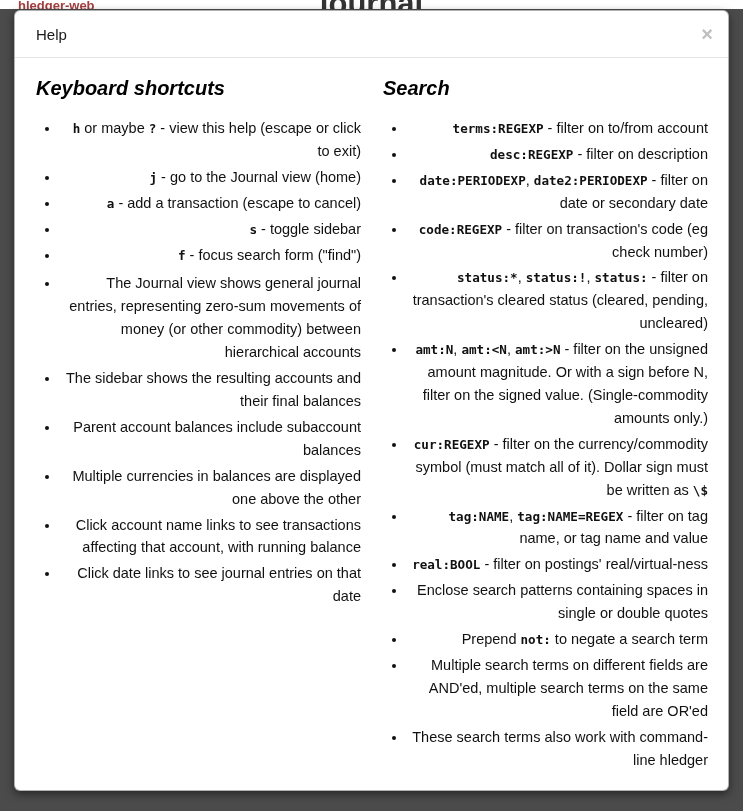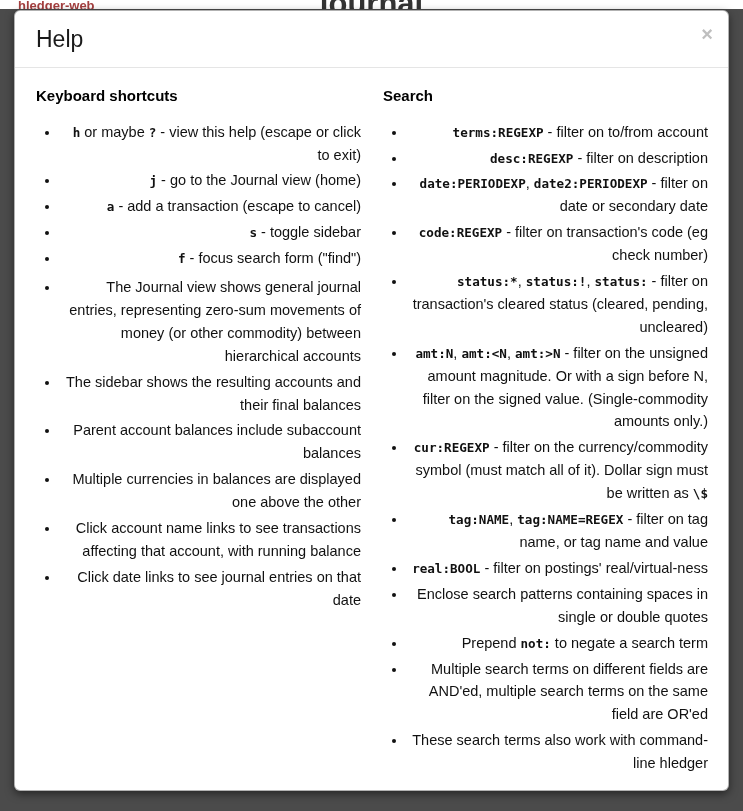--- a/index.html
+++ b/index.html
@@ -39,37 +39,38 @@
     border-radius: 6px;
     box-shadow: 0 3px 9px rgba(0,0,0,0.5);
     z-index: 10;
     overflow: hidden;
   }
   .modal-header {
     padding: 15px 16px 13px 21px;
     border-bottom: 1px solid #e5e5e5;
     position: relative;
   }
-  .modal-title { font-size: 23px; font-weight: 400; color: #1a1a1a; line-height: 1.2; }
+  .modal-title { font-size: 15px; font-weight: 400; color: #1a1a1a; line-height: 1.2; }
   .close {
     position: absolute; top: 13px; right: 15px;
     font-size: 20px; font-weight: bold; color: #bfbfbf;
     line-height: 1; cursor: pointer;
   }
 
   .modal-body {
     padding: 19px 20px 25px 21px;
     display: flex;
     gap: 22px;
   }
   .col { flex: 1 1 0; min-width: 0; }
 
   .section-heading {
-    font-size: 15px; font-weight: bold; color: #000;
+    font-size: 20px; font-weight: bold; color: #000;
     margin: 0 0 17px 0;
+    font-style: italic;
   }
   .section-heading + ul + .section-heading,
   .col > .section-heading:not(:first-child) { margin-top: 30px; }
 
   ul.bullet-list {
     list-style: disc outside;
     padding-left: 24px;
     margin: 0 0 6px 0;
   }
   ul.bullet-list li {

